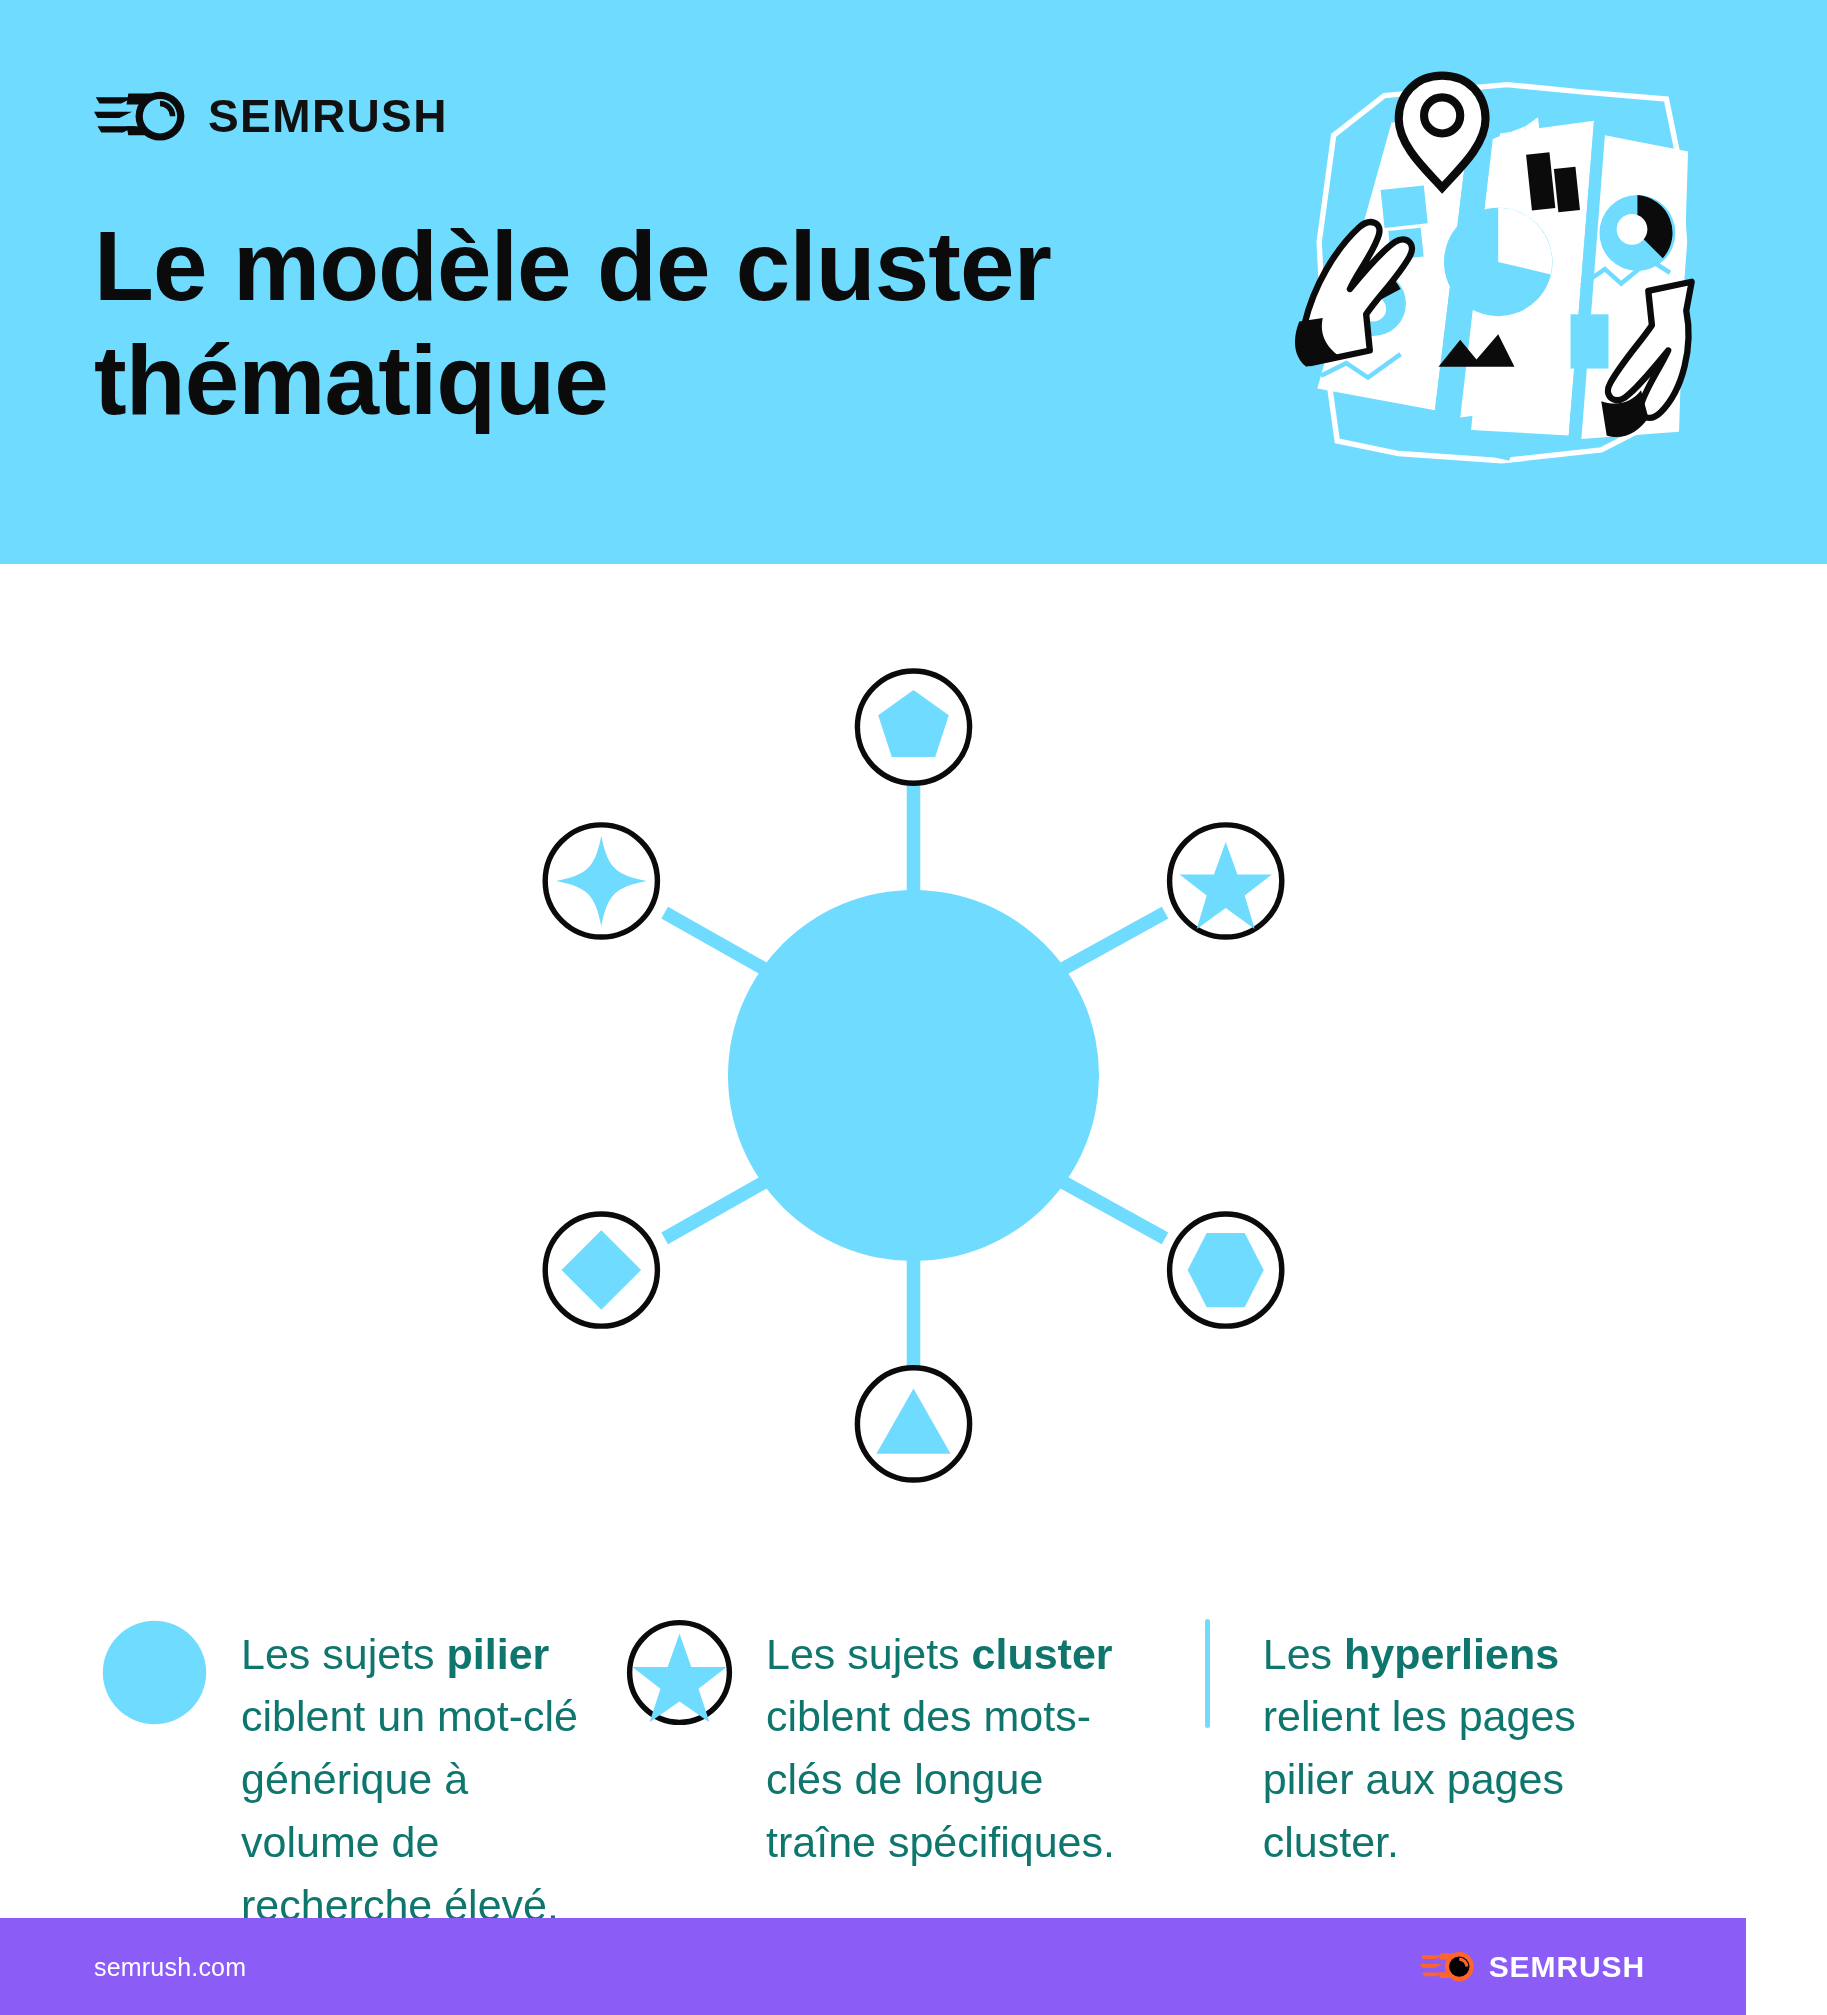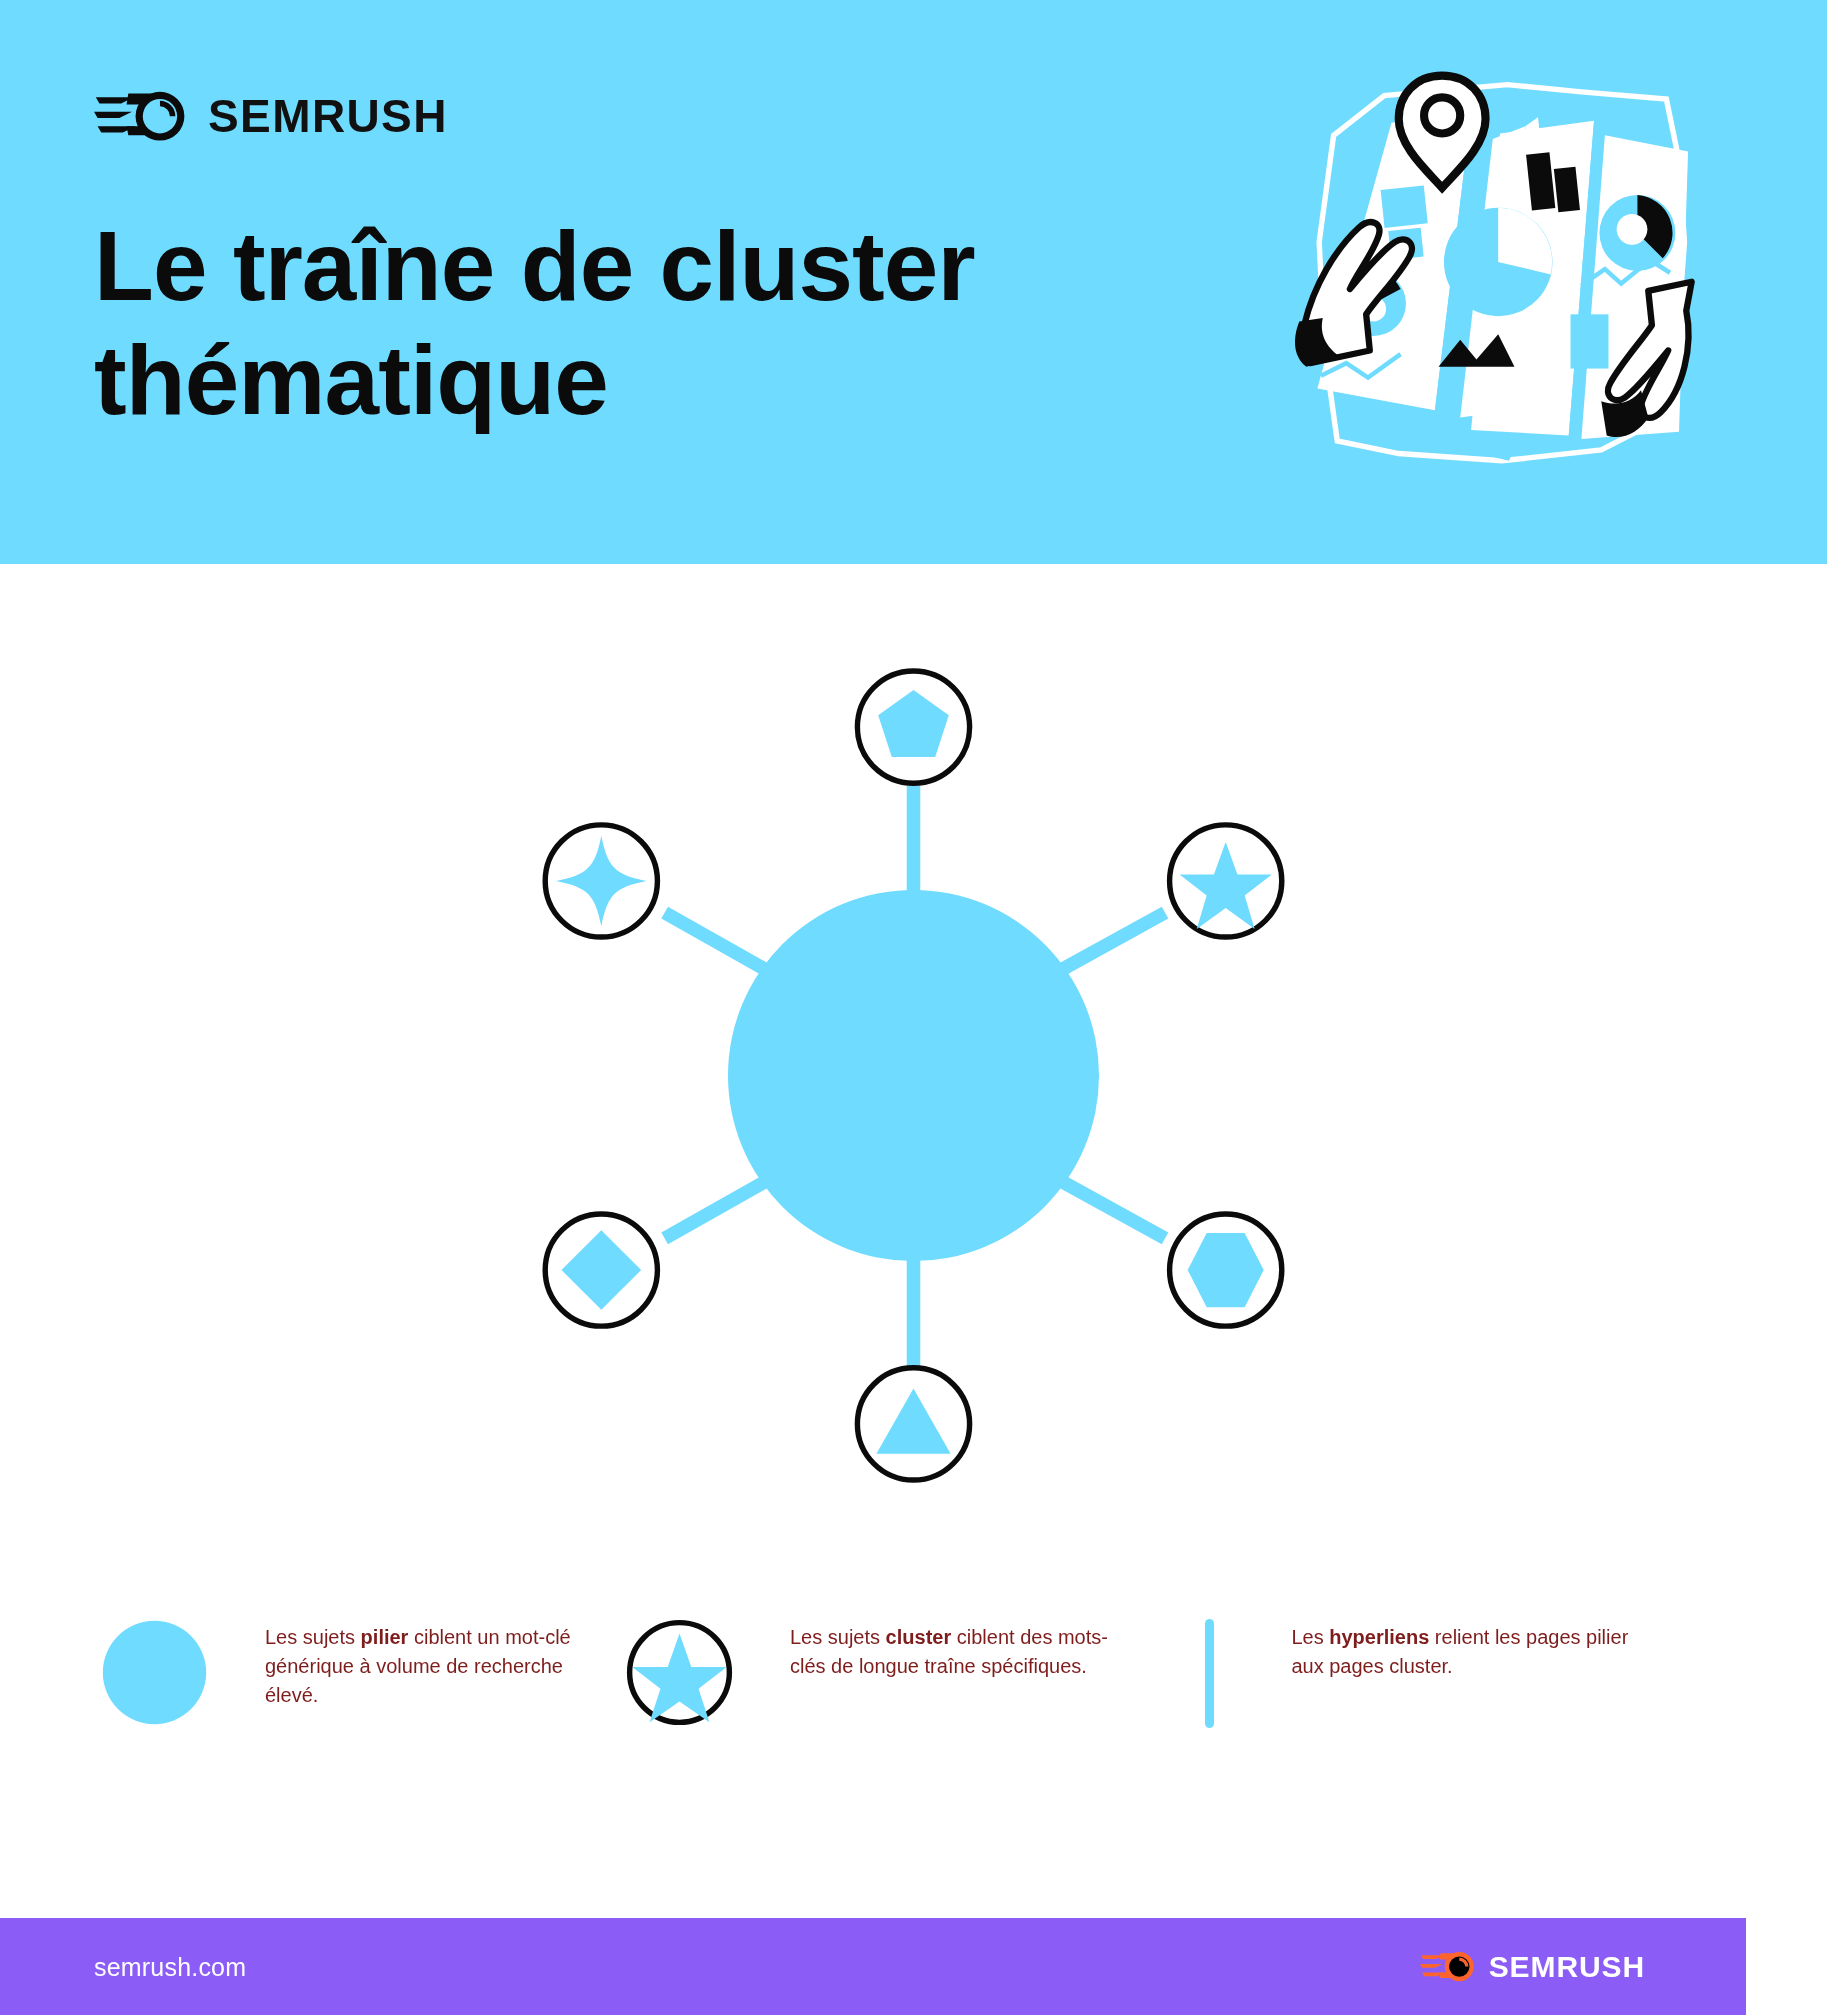--- a/index.html
+++ b/index.html
@@ -104,25 +104,24 @@
   .glyph-star { width: 107px; height: 107px; }
   .glyph-bar {
     width: 12.7px;
     height: 109px;
     background: #6FDBFF;
     border-radius: 7.2px;
     margin-left: 9px;
     margin-right: 36px;
   }
   .legend-text {
-    font-size: 20px;
+    font-size: 43px;
     line-height: 1.46;
-    color: #7f1d1d;
+    color: #0f766e;
     padding-top: 3.6px;
-    margin-left: 24px;
   }
   .legend-text b { font-weight: bold; }
 
   
   .footer {
     position: absolute;
     left: 0;
     top: 1918px;
     width: 1746px;
     height: 98px;
@@ -170,21 +169,21 @@
         <path d="M38 4 L70 4 L52 16 L36 16 Z" fill="#0B0B0B"></path>
         <path d="M38 50 L70 50 L52 40 L36 40 Z" fill="#0B0B0B"></path>
         <circle cx="73" cy="29" r="27" fill="#0B0B0B"></circle>
         <circle cx="73" cy="29" r="19" fill="#6FDBFF"></circle>
         <path d="M73 12 A17 17 0 0 1 90 29 L84 29 A11 11 0 0 0 73 18 Z" fill="#0B0B0B"></path>
       </svg>
     </span>
     <span class="brand-word">SEMRUSH</span>
   </div>
 
-  <h1 class="page-title">Le traîne de cluster thématique</h1>
+  <h1 class="page-title">Le modèle de cluster thématique</h1>
 
   <div class="hero-illustration">
     <svg viewBox="0 0 480 472" xmlns="http://www.w3.org/2000/svg">
 
       <path d="M56 92 L112 48 L248 36 L330 44 L424 52 L438 120 L444 210 L436 318 L430 400 L352 440 L242 452 L128 444 L60 430 L46 330 L40 210 Z" fill="none" stroke="#FFFFFF" stroke-width="6"></path>
 
       <g>
 
         <path d="M38 372 L120 78 L208 68 L168 396 Z" fill="#FFFFFF"></path>
 

